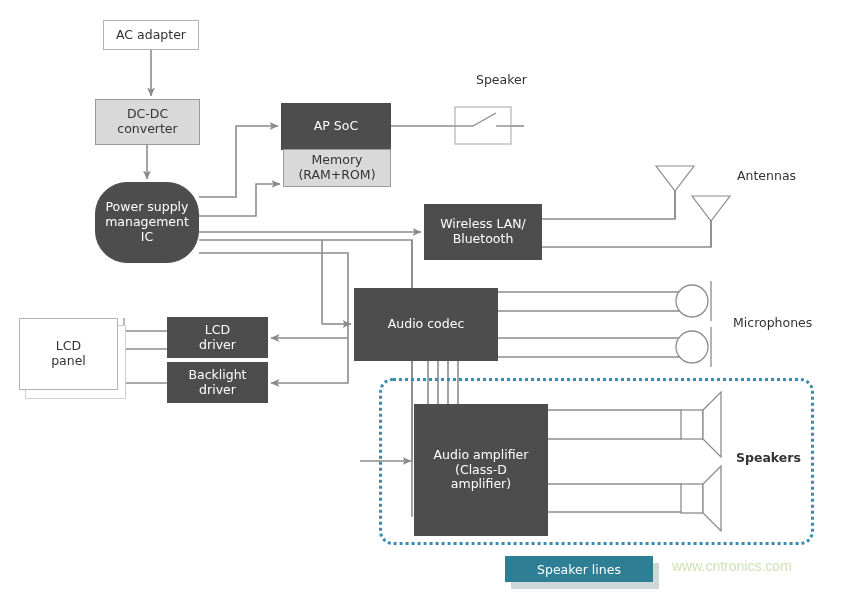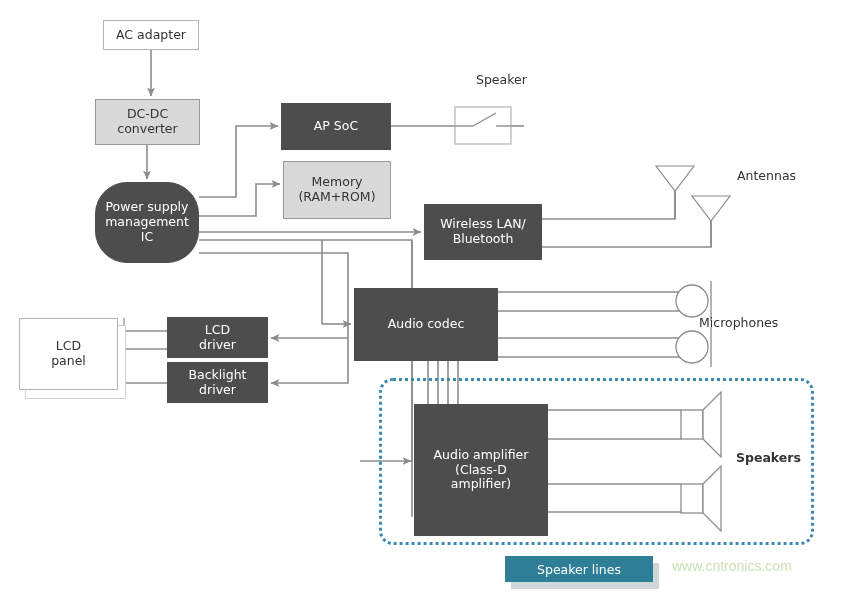--- a/index.html
+++ b/index.html
@@ -173,21 +173,21 @@
 
   <div class="box light" style="left:95px;top:99px;width:105px;height:46px;">DC-DC
 converter</div>
 
   <div class="box dark" style="left:95px;top:182px;width:104px;height:81px;border-radius:32px;">Power supply
 management
 IC</div>
 
   <div class="box dark" style="left:281px;top:103px;width:110px;height:47px;">AP SoC</div>
 
-  <div class="box light" style="left:283px;top:161px;width:108px;height:58px;">Memory
+  <div class="box light" style="left:283px;top:149px;width:108px;height:38px;">Memory
 (RAM+ROM)</div>
 
   <div class="box dark" style="left:424px;top:204px;width:118px;height:56px;">Wireless LAN/
 Bluetooth</div>
 
   <div class="box dark" style="left:354px;top:288px;width:144px;height:73px;">Audio codec</div>
 
   <div class="box dark" style="left:414px;top:404px;width:134px;height:132px;">Audio amplifier
 (Class-D
 amplifier)</div>
@@ -196,21 +196,21 @@
 panel</div>
 
   <div class="box dark" style="left:167px;top:317px;width:101px;height:41px;">LCD
 driver</div>
 
   <div class="box dark" style="left:167px;top:362px;width:101px;height:41px;">Backlight
 driver</div>
 
   <div class="label" style="left:476px;top:72px;">Speaker</div>
   <div class="label" style="left:737px;top:168px;">Antennas</div>
-  <div class="label" style="left:699px;top:315px;">Microphones</div>
+  <div class="label" style="left:733px;top:315px;">Microphones</div>
   <div class="label" style="left:736px;top:450px;font-weight:bold;">Speakers</div>
 
   <div class="legend-badge-shadow" style="left:511px;top:563px;width:148px;height:26px;"></div>
   <div class="legend-badge" style="left:505px;top:556px;width:148px;height:26px;">Speaker lines</div>
 
   <div class="watermark" style="left:672px;top:558px;">www.cntronics.com</div>
 
 </div>
 
 </body></html>

